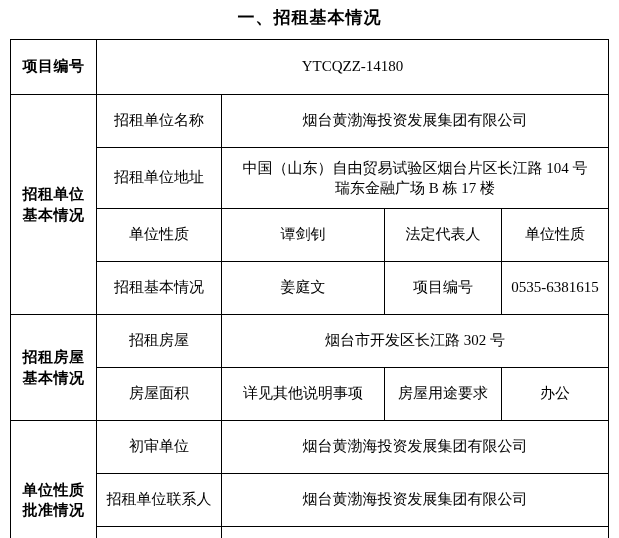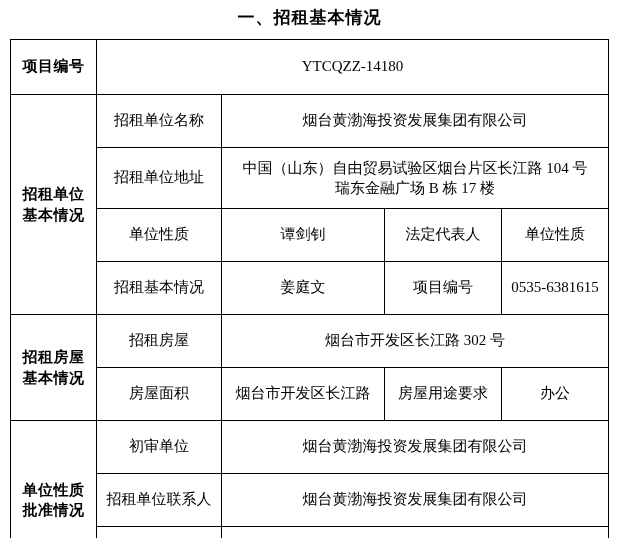--- a/index.html
+++ b/index.html
@@ -122,21 +122,21 @@
             <div>招租房屋</div>
             <div>基本情况</div>
           </div>
         </td>
         <td class="lbl h48">招租房屋</td>
         <td class="h48" colspan="3">烟台市开发区长江路 302 号</td>
       </tr>
 
       <tr>
         <td class="lbl h48">房屋面积</td>
-        <td class="h48">烟台市开发区长江路</td>
+        <td class="h48">详见其他说明事项</td>
         <td class="h48">房屋用途要求</td>
         <td class="h48">办公</td>
       </tr>
 
       <tr>
         <td class="sect" rowspan="3">
           <div class="twoline">
             <div>单位性质</div>
             <div>批准情况</div>
           </div>

